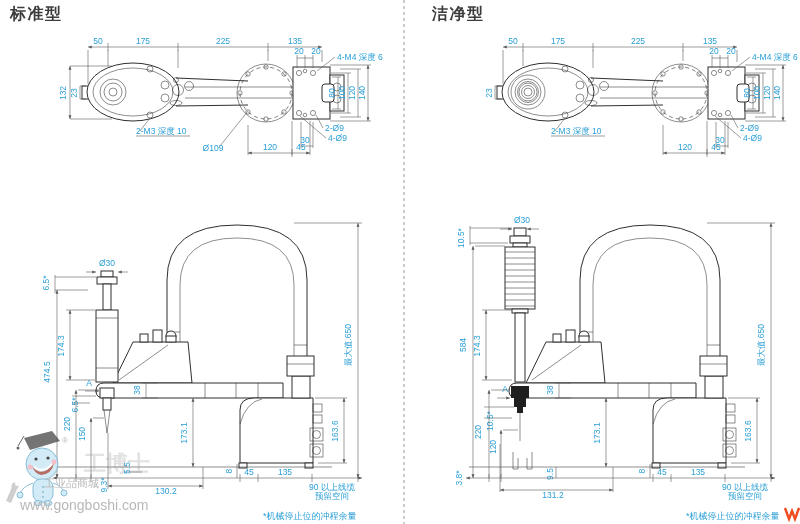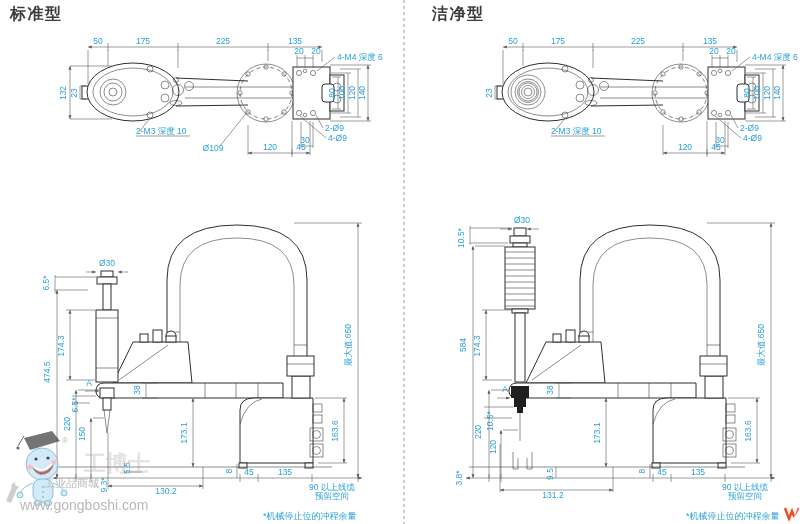--- a/index.html
+++ b/index.html
@@ -1,17 +1,17 @@
 <!DOCTYPE html>
 <html style="--dim-text: #2b9fd6; --line: #2f2f2f; --dimline: #5a5a5a; --title: #3c3c3c; --watermark: #b3b0b0; --mascot-fill: #cfe9f6; --mascot-stroke: #7bb8d4; --accent: #f04e23;"><head>
 <meta charset="utf-8">
 <style>
   html,body{margin:0;padding:0;background:#fff;}
   .canvas{position:relative;width:800px;height:524px;background:#fff;overflow:hidden;
-          font-family:"Liberation Sans","DejaVu Sans",sans-serif;border-radius:22px;}
+          font-family:"Liberation Sans","DejaVu Sans",sans-serif;}
   svg text{font-family:"Liberation Sans","DejaVu Sans",sans-serif;}
   .o{fill:none;stroke:var(--line);stroke-width:1;}
   .of{fill:#fff;stroke:var(--line);stroke-width:1;}
   .t{fill:none;stroke:var(--line);stroke-width:.55;}
   .d{fill:none;stroke:var(--dimline);stroke-width:.6;}
   .dd{fill:none;stroke:var(--line);stroke-width:.6;stroke-dasharray:4 3;}
   .div{stroke:#999;stroke-width:1;stroke-dasharray:3 3;fill:none;}
   text.b{font-size:8.5px;fill:var(--dim-text);text-anchor:middle;}
   text.b9{font-size:9px;fill:var(--dim-text);text-anchor:middle;}
   text.as{text-anchor:start;}

